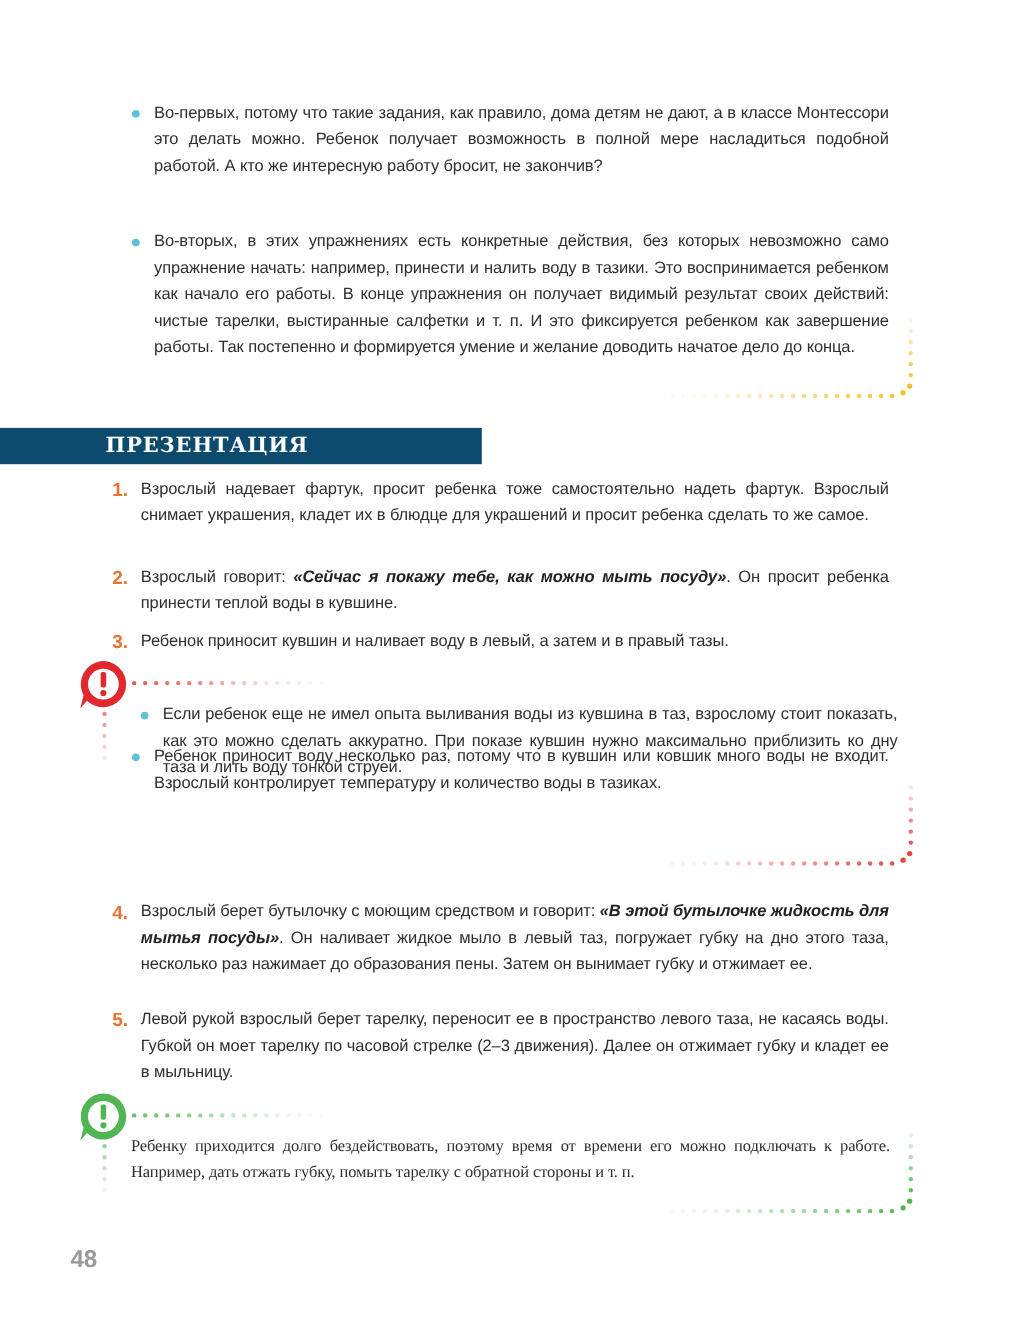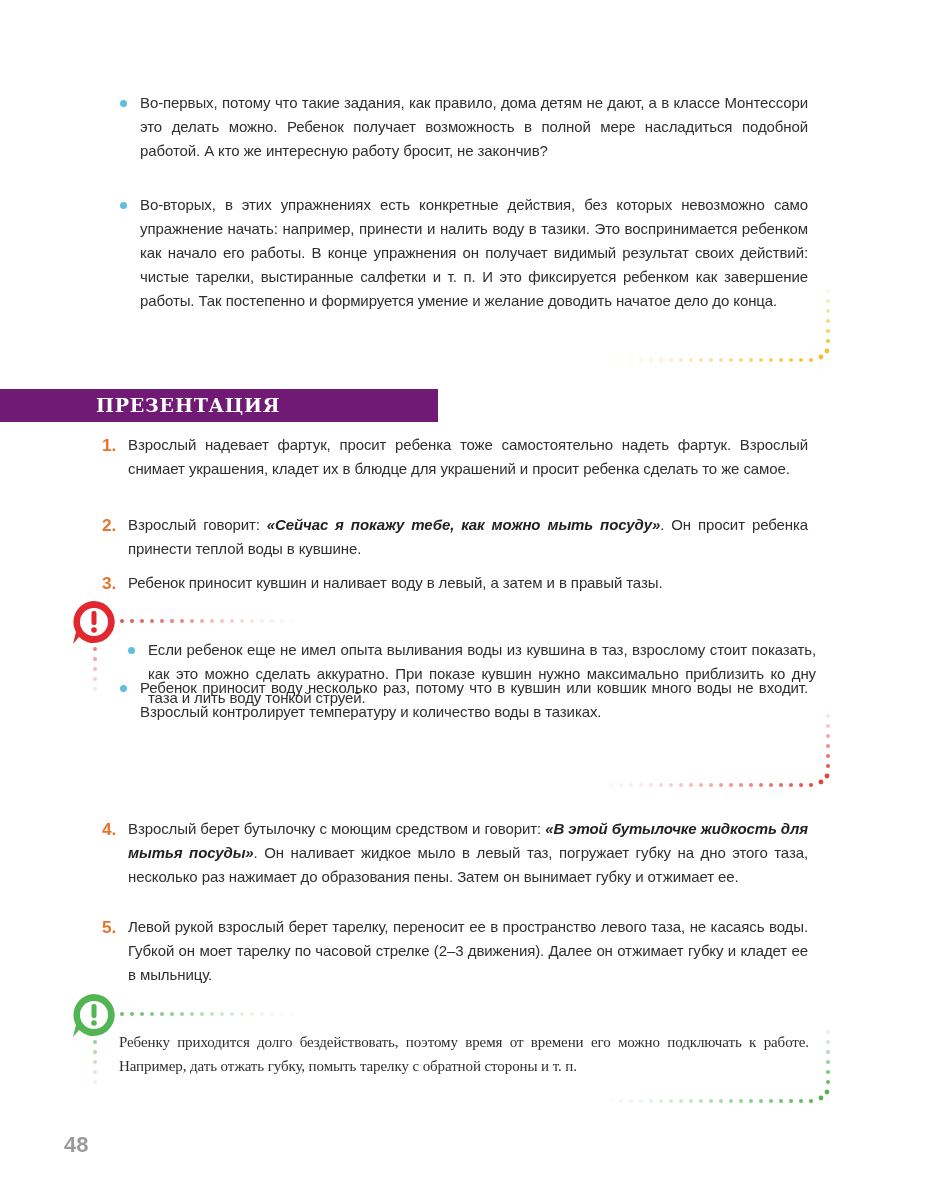--- a/index.html
+++ b/index.html
@@ -21,21 +21,21 @@
     .num-item .num {
       position: absolute; left: -26px; top: 0; font-weight: bold;
       color: #e8732c; font-size: 17.3px; line-height: 24px;
     }
     .num-item p { text-align: justify; text-align-last: left; }
     .em { font-weight: bold; font-style: italic; color: #222; }
 
     
     .banner {
       position: absolute; left: 0; top: 389px; width: 438px; height: 33px;
-      background: #701a75;
+      background: #0c4a6e;
     }
     .banner-title {
       position: absolute; left: 96px; top: 5px;
       font-family: "DejaVu Serif", serif; font-weight: bold; font-size: 19px;
       color: #ffffff; letter-spacing: 0.8px;
     }
 
     
     .dots { position: absolute; }
     .alert-icon { position: absolute; }
@@ -45,21 +45,21 @@
       font-size: 22px; color: #9a9a9a; font-weight: bold; letter-spacing: 0px;
     }
   </style>
 </head>
 <body>
 
 <div class="bullet-item" style="top:91px;">
   <span class="dot"></span>
   <p class="txt">Во-первых, потому что такие задания, как правило, дома детям не дают, а в классе Монтессори это делать можно. Ребенок получает возможность в полной мере насладиться подобной работой. А кто же интересную работу бросит, не закончив?</p>
 </div>
-<div class="bullet-item" style="top:193px;">
+<div class="bullet-item" style="top:208px;">
   <span class="dot"></span>
   <p class="txt">Во-вторых, в этих упражнениях есть конкретные действия, без которых невозможно само упражнение начать: например, принести и налить воду в тазики. Это воспринимается ребенком как начало его работы. В конце упражнения он получает видимый результат своих действий: чистые тарелки, выстиранные салфетки и т. п. И это фиксируется ребенком как завершение работы. Так постепенно и формируется умение и желание доводить начатое дело до конца.</p>
 </div>
 
 <svg class="dots" style="left:595px;top:285px;" width="240" height="80">
   <g fill="#f3c02f">
     <circle cx="233" cy="6" r="2" opacity="0.15"></circle>
     <circle cx="233" cy="16" r="2" opacity="0.3"></circle>
     <circle cx="233" cy="26" r="2" opacity="0.45"></circle>
     <circle cx="233" cy="36" r="2" opacity="0.6"></circle>

